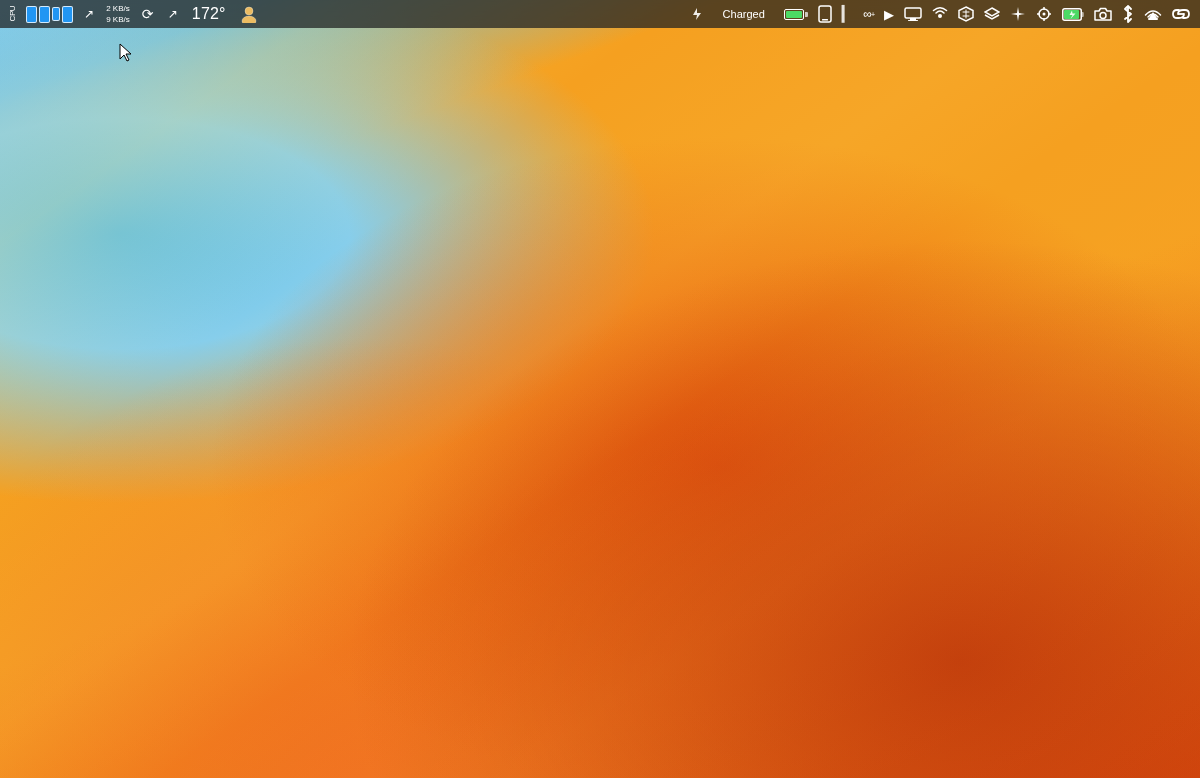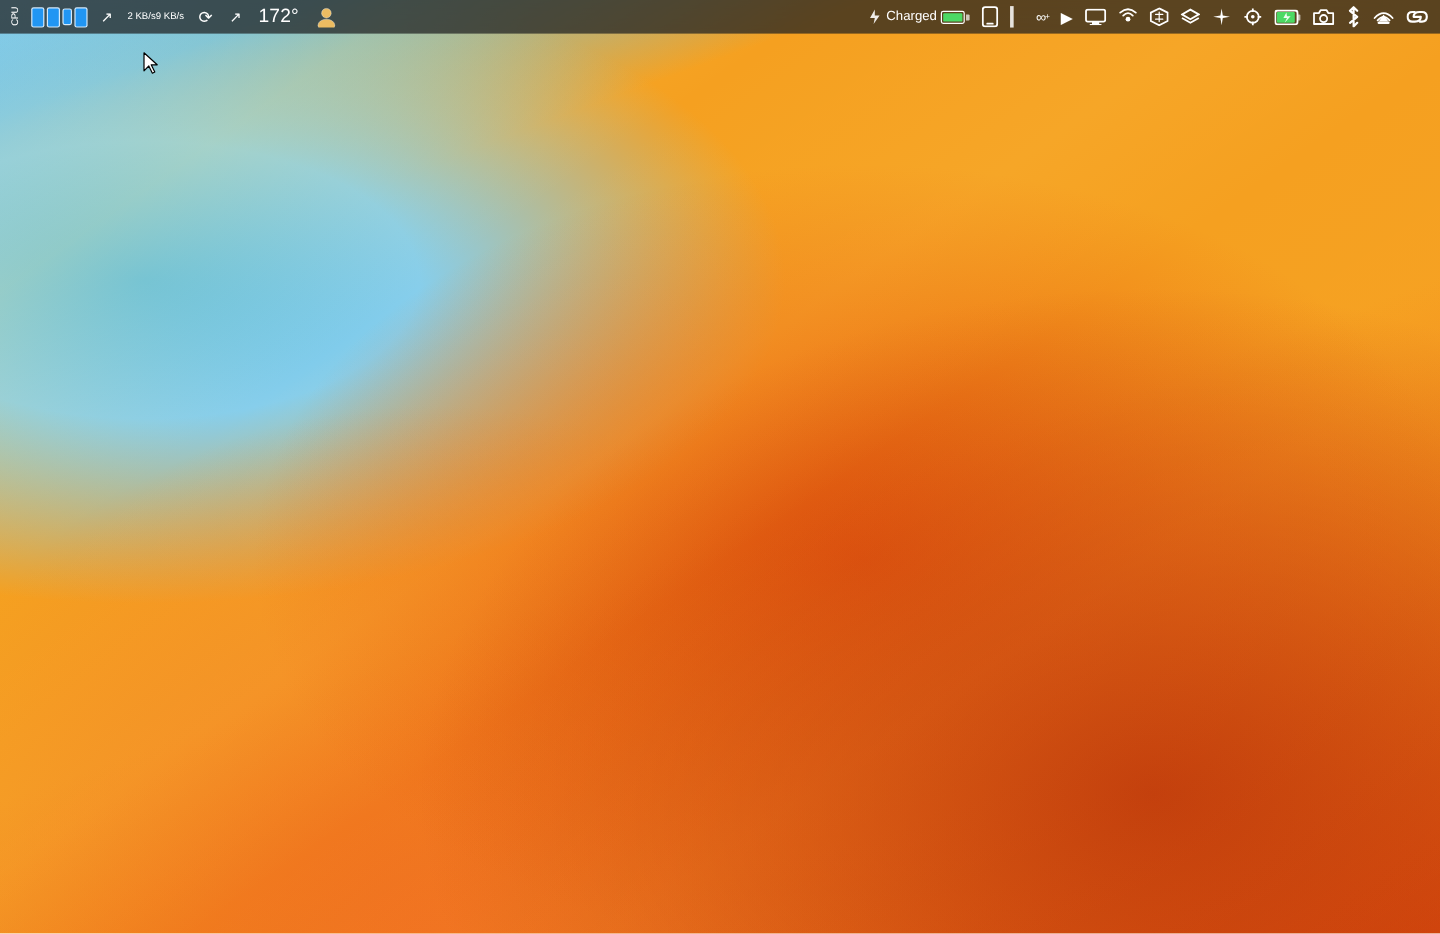--- a/index.html
+++ b/index.html
@@ -100,32 +100,32 @@
 
     .widget-icon-row {
       display: flex;
       align-items: center;
       gap: 2px;
     }
 
     
     .stats-widget {
       display: flex;
-      flex-direction: row;
+      flex-direction: column;
       font-size: 8px;
       color: #fff;
       line-height: 1.4;
       padding: 0 3px;
     }
 
     
     .battery-container {
       display: flex;
       align-items: center;
-      gap: 3px;
+      gap: 19px;
       font-size: 11px;
       color: #fff;
       padding: 0 4px;
     }
 
     .battery-icon {
       display: inline-flex;
       align-items: center;
       gap: 1px;
     }

